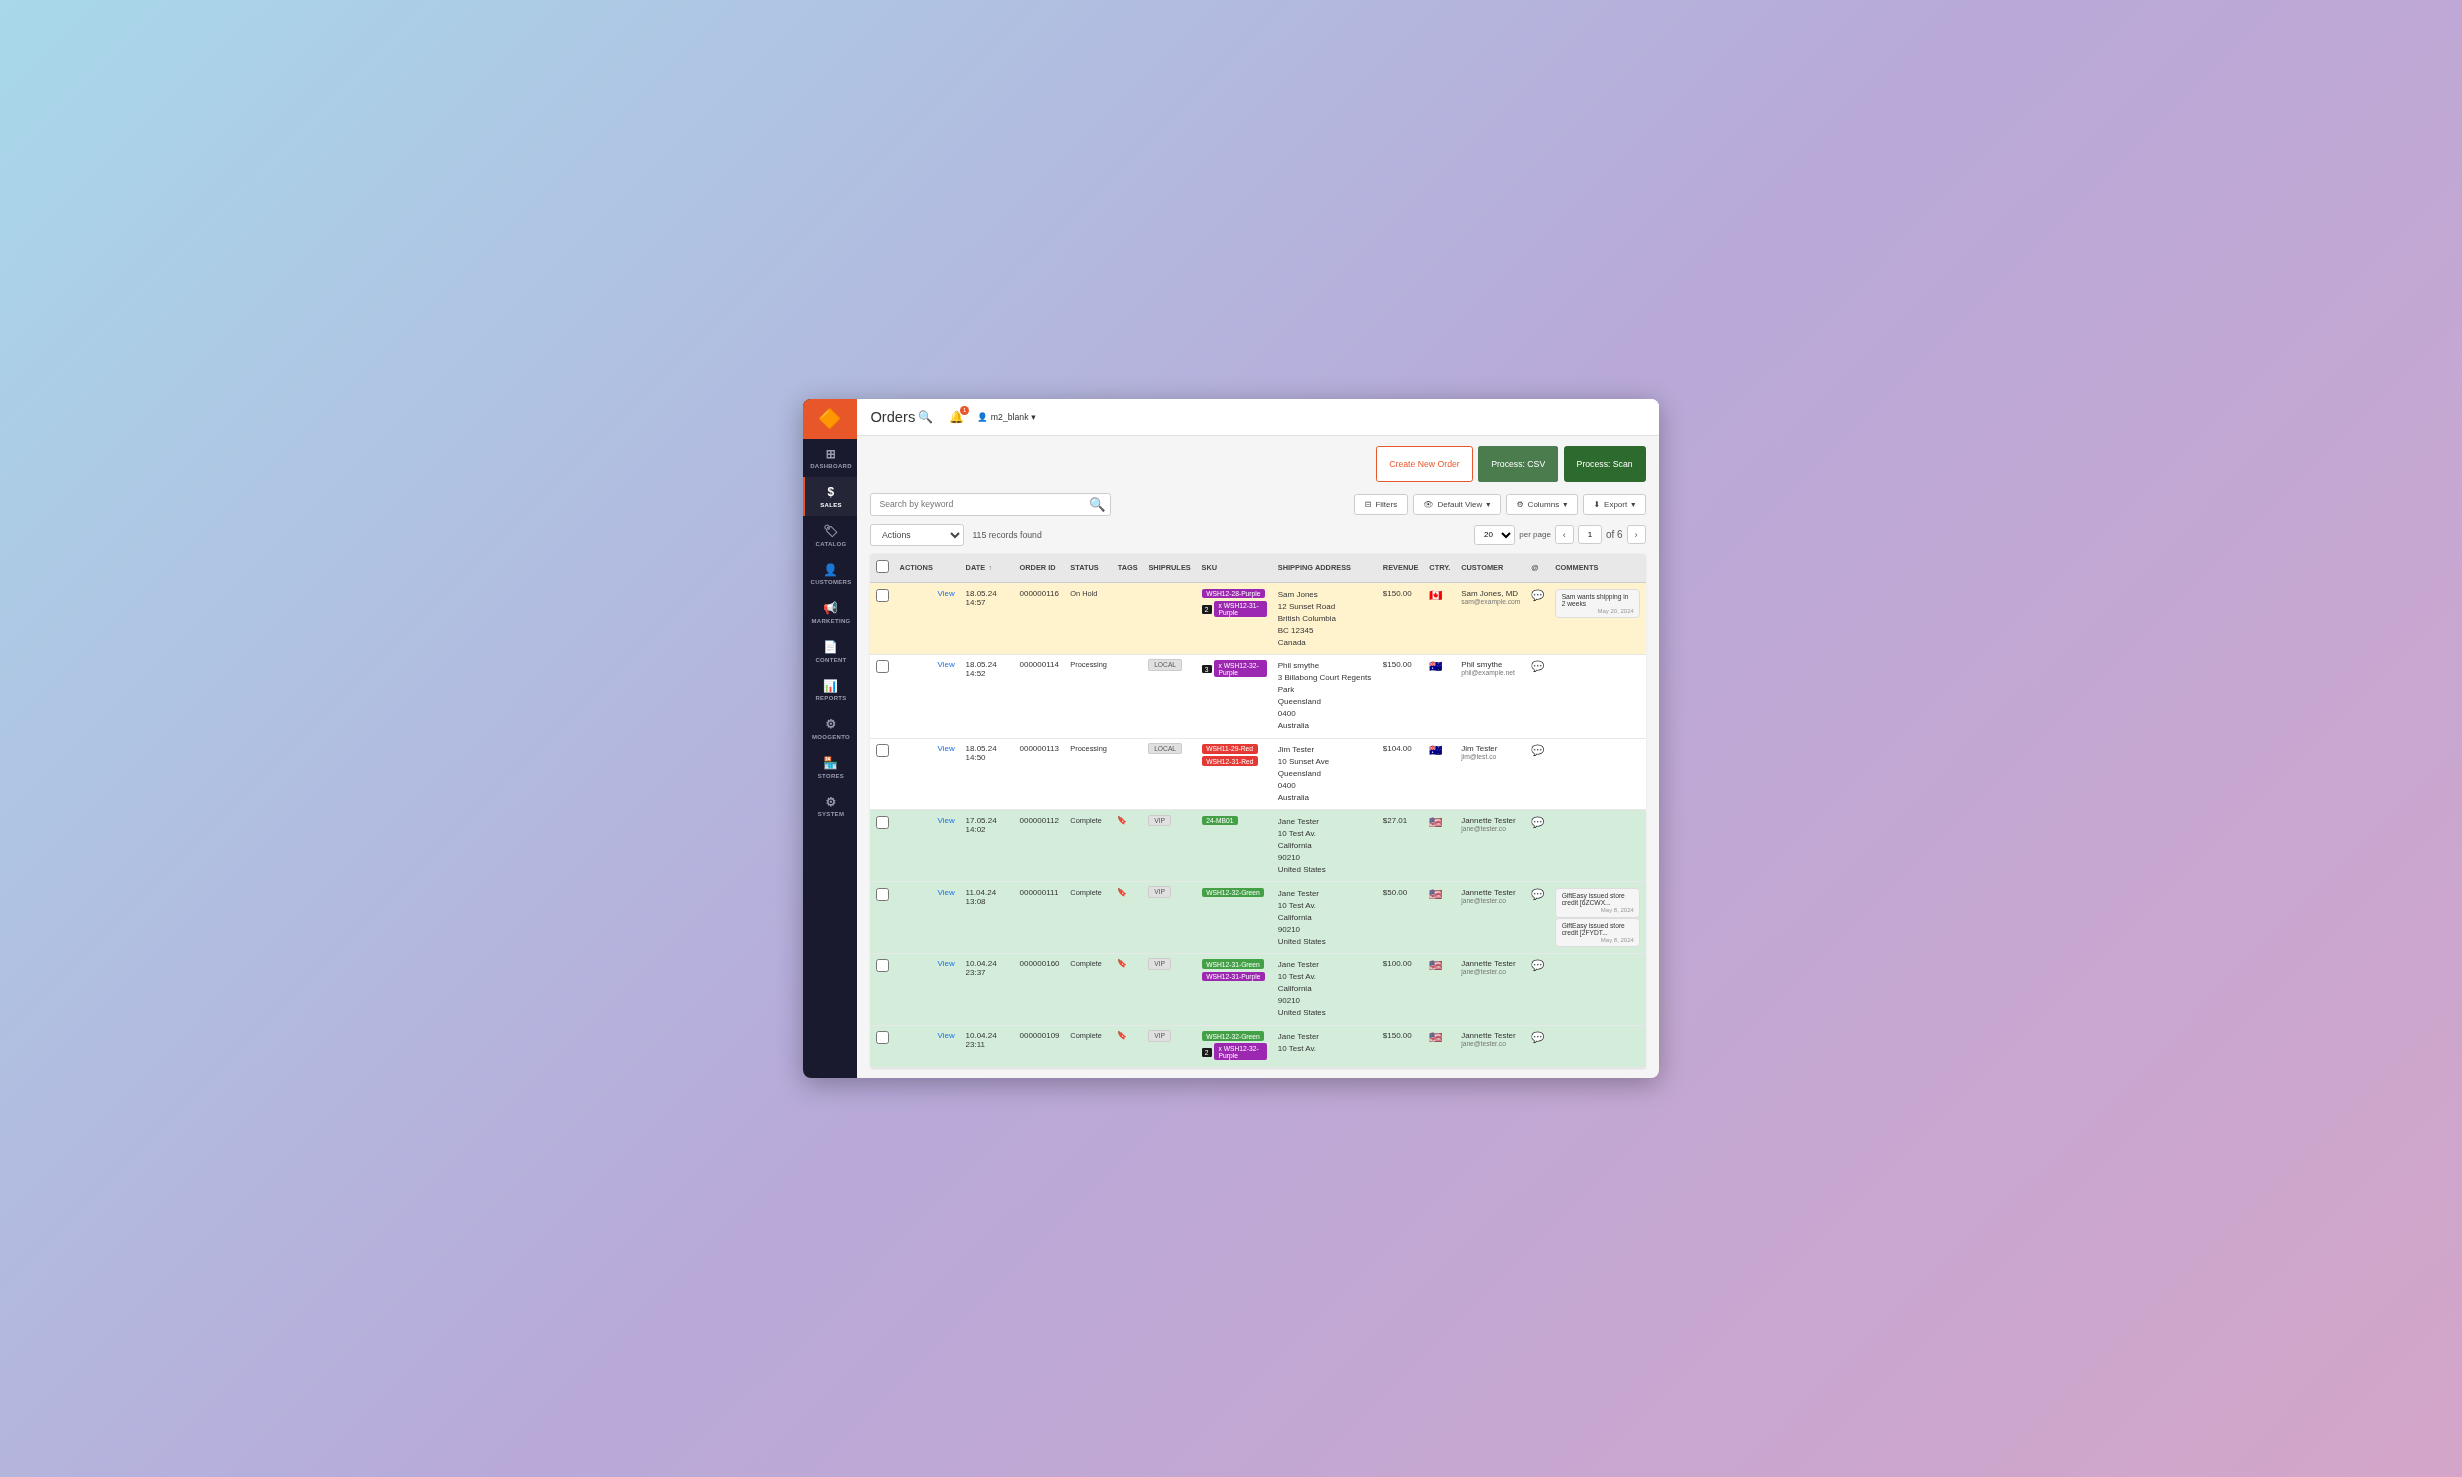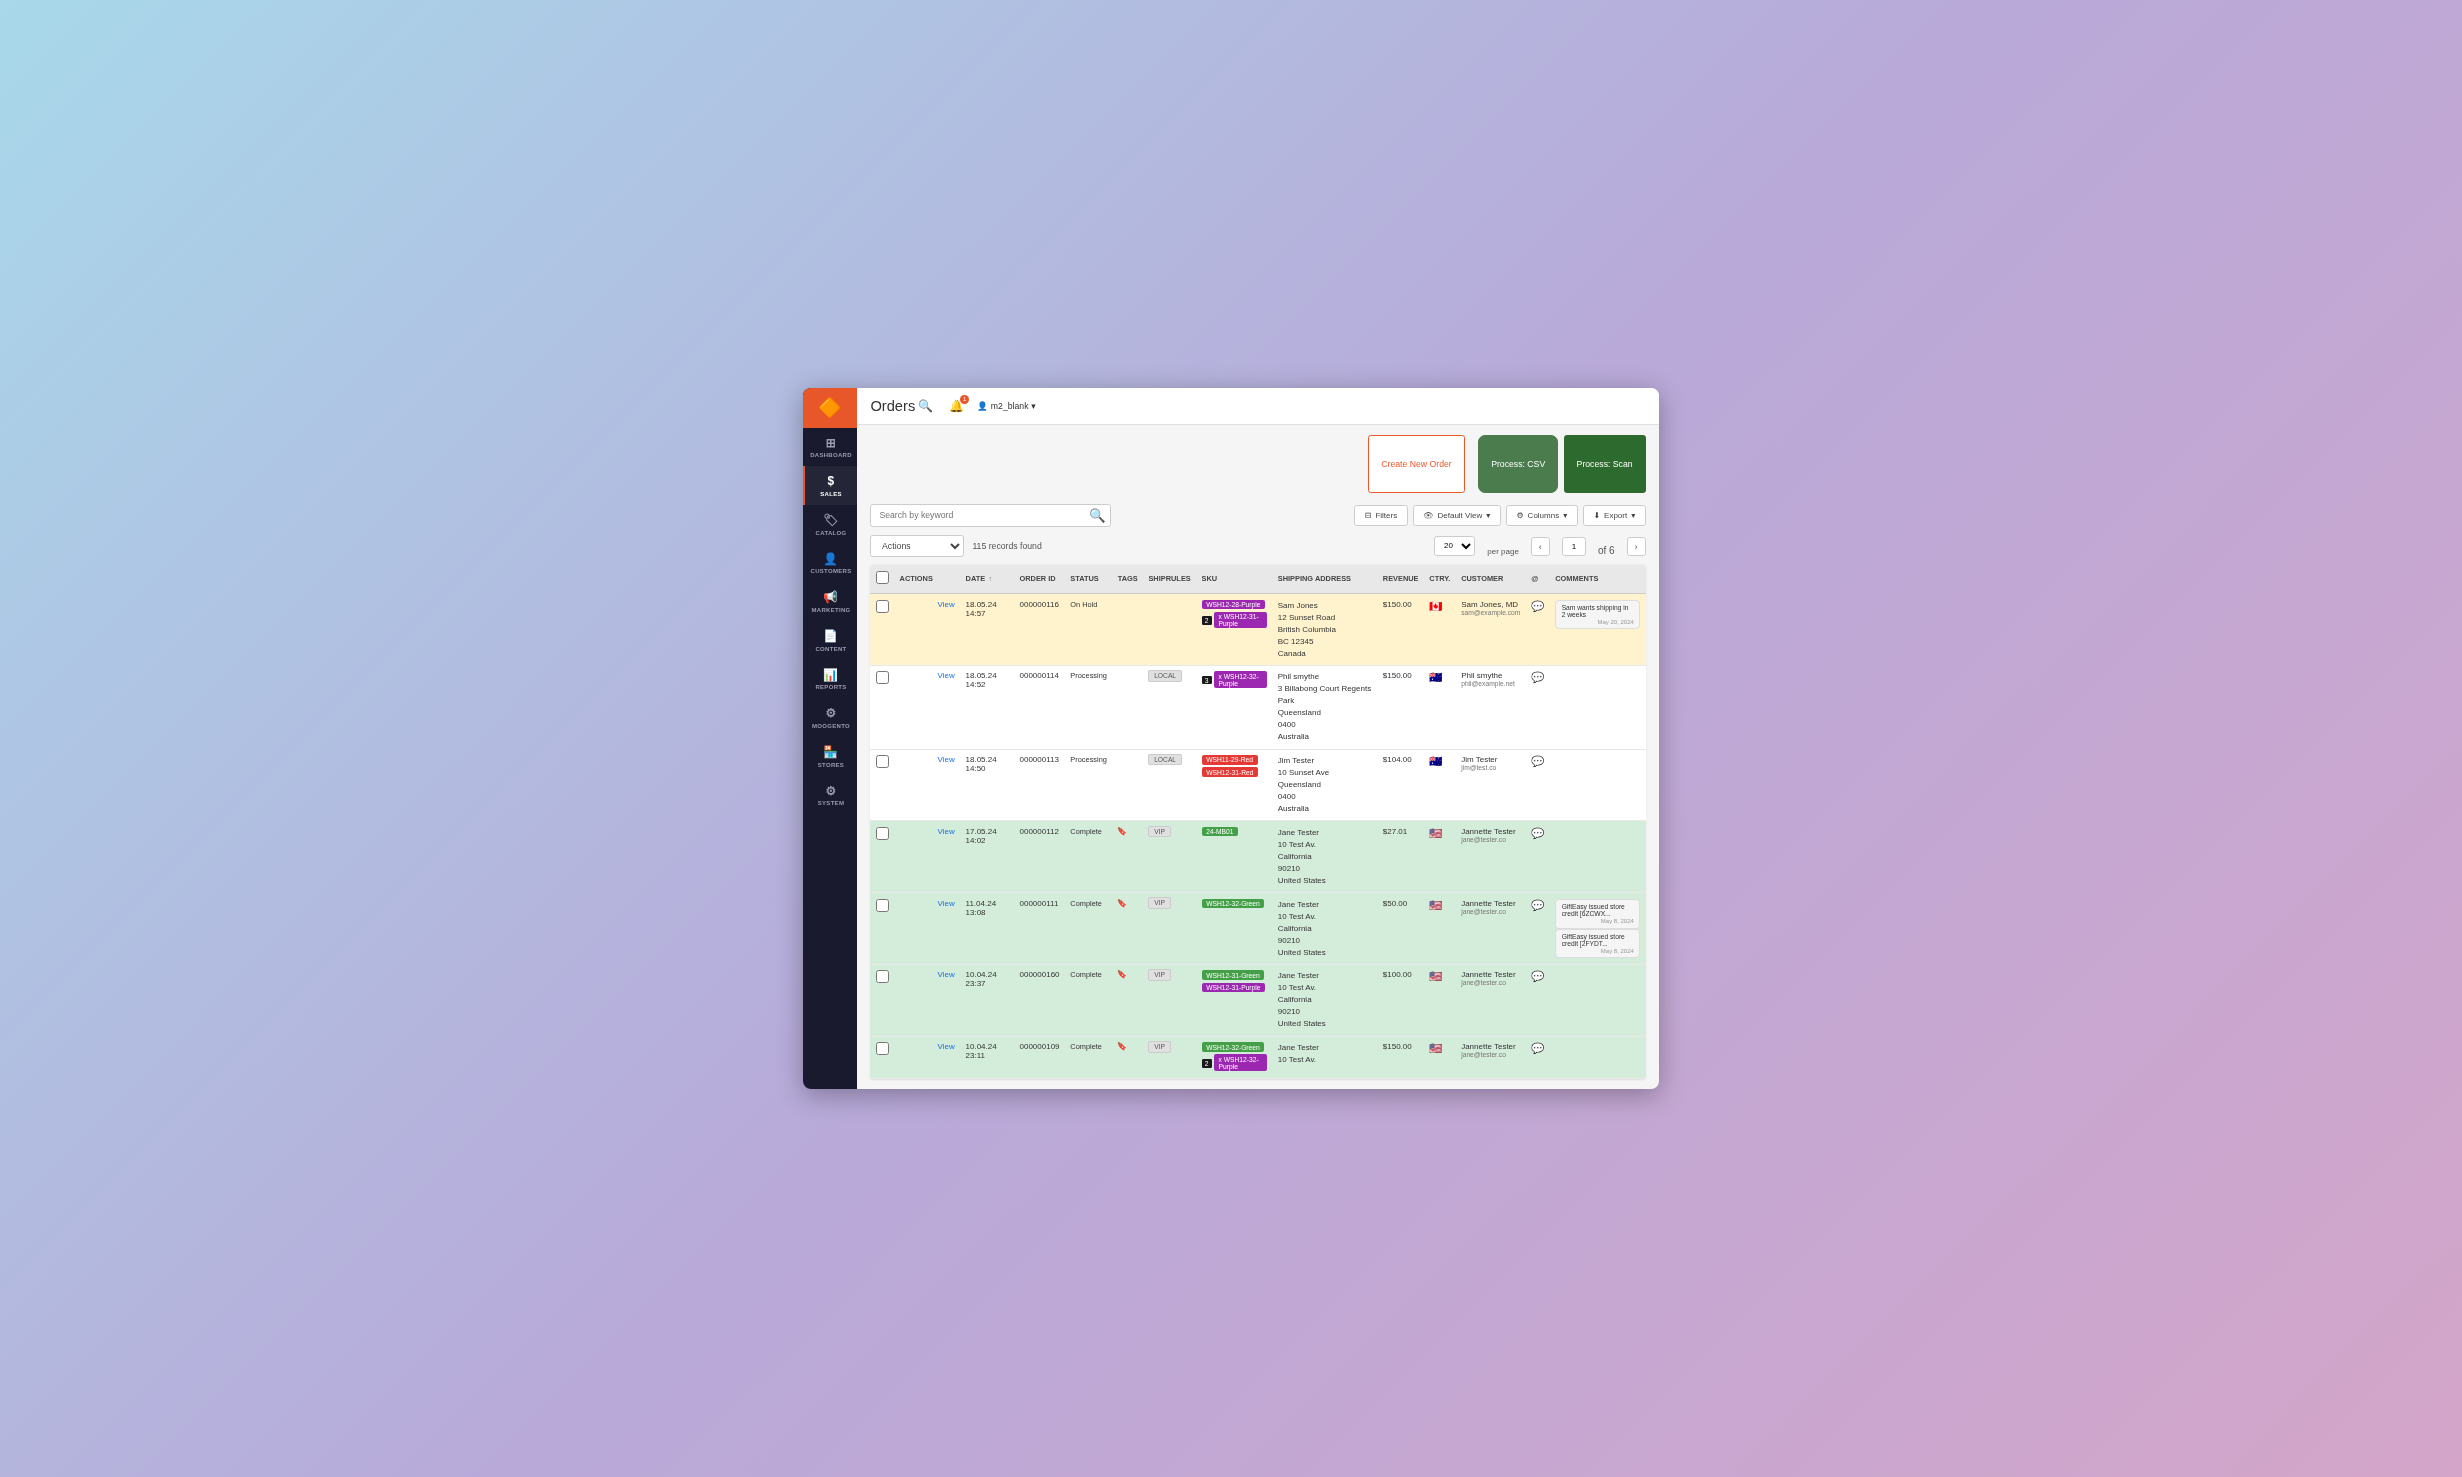--- a/index.html
+++ b/index.html
@@ -137,26 +137,25 @@
       padding: 5.4px 12px;
       border-radius: 2.7px;
       font-size: 8.7px;
       cursor: pointer;
       font-weight: 500;
     }
     .btn-green {
       background: #4a7c4e;
       border: 0.7px solid #4a7c4e;
       color: #fff;
-      padding: 23px 12px;
-      border-radius: 7px;
+      padding: 12px 12px;
+      border-radius: 2px;
       font-size: 8.7px;
       cursor: pointer;
       font-weight: 500;
-      margin-left: 8px;
     }
     .btn-dark-green {
       background: #2d6a2d;
       border: 0.7px solid #2d6a2d;
       color: #fff;
       padding: 7px 12px;
       border-radius: 2.7px;
       font-size: 8.7px;
       cursor: pointer;
       font-weight: 500;
@@ -224,22 +223,22 @@
       cursor: pointer;
       min-width: 94px;
       color: #444;
     }
     .records-count {
       font-size: 8.7px;
       color: #555;
     }
     .pagination-right {
       display: flex;
-      align-items: flex-end;
-      gap: 12px;
+      align-items: center;
+      gap: 4px;
       margin-left: auto;
     }
     .per-page-select {
       border: 0.7px solid #ccc;
       border-radius: 2.7px;
       padding: 3.3px 5.4px;
       font-size: 8px;
       background: #fff;
     }
     .per-page-label { font-size: 8px; color: #555; }

